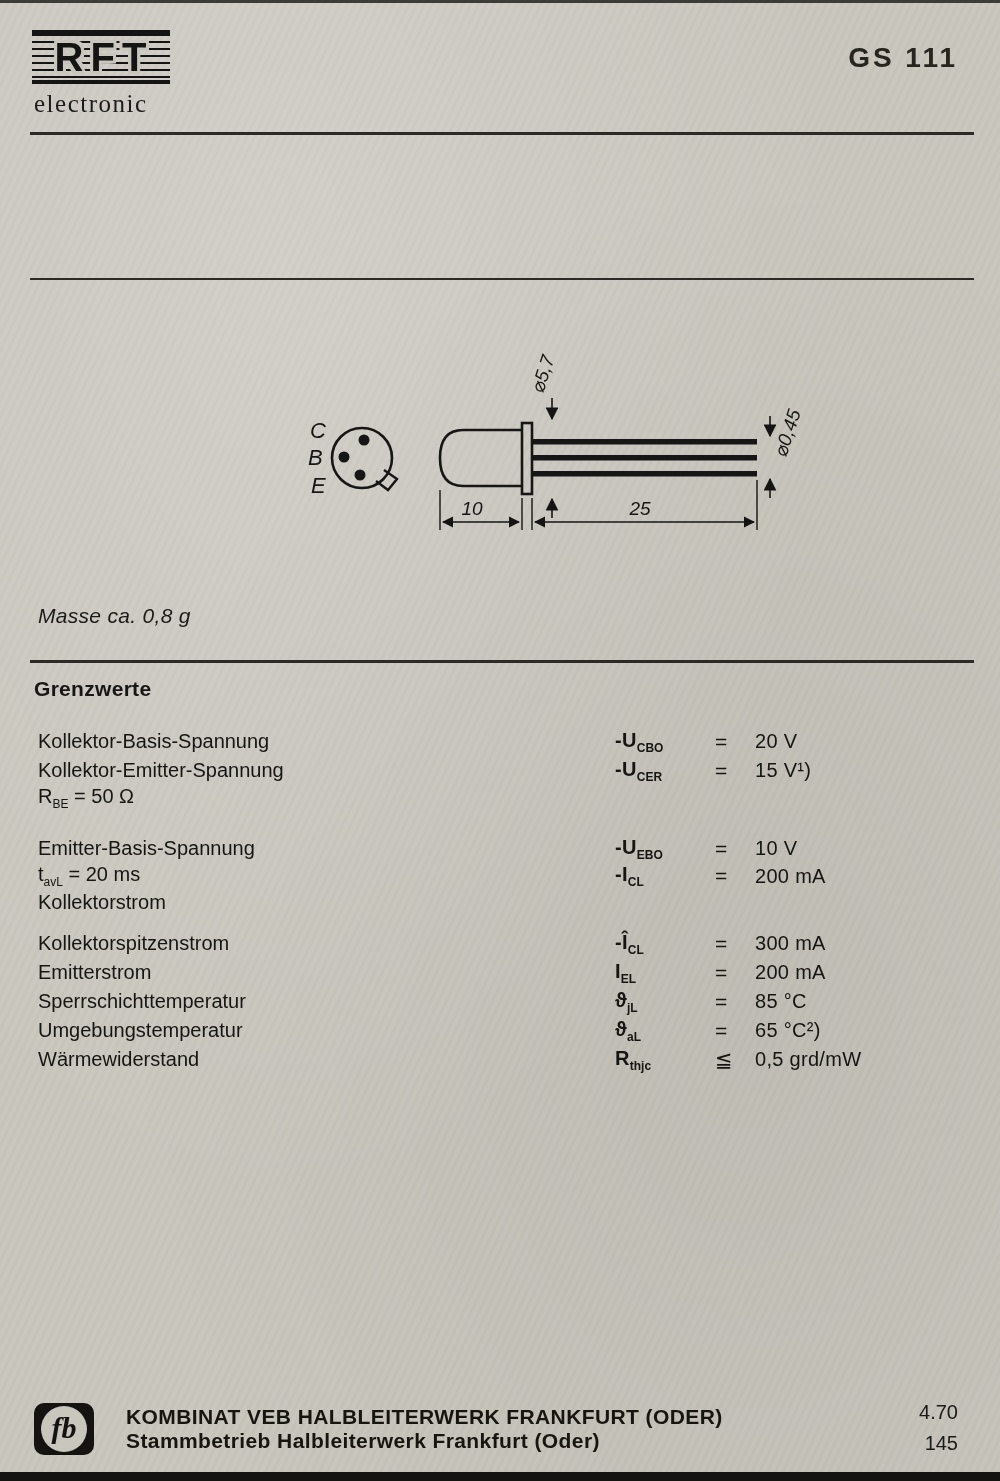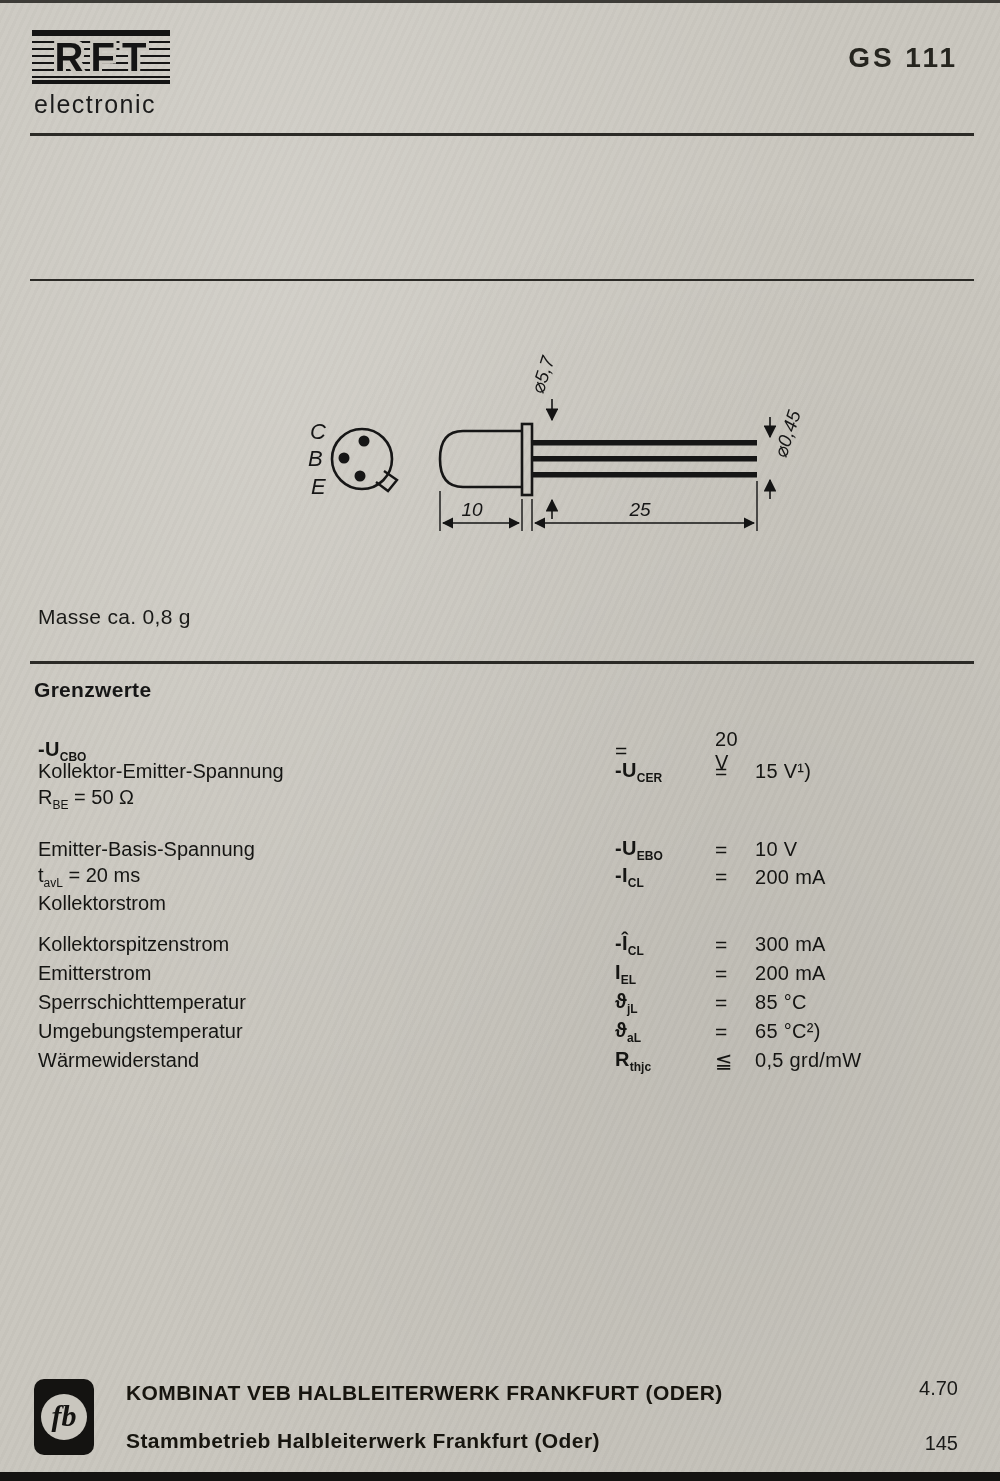--- a/index.html
+++ b/index.html
@@ -33,41 +33,41 @@
     border-bottom: 4px solid #141414;
     background: repeating-linear-gradient(to bottom, #141414 0 2px, transparent 2px 7px);
   }
   .rft-text {
     font-weight: bold; font-size: 40px; letter-spacing: 7px; line-height: 1;
     color: #141414; padding-left: 6px;
     text-shadow:
       -3px 0 0 #c9c6be, 3px 0 0 #c9c6be, 0 -3px 0 #c9c6be, 0 3px 0 #c9c6be,
       -3px -3px 0 #c9c6be, 3px 3px 0 #c9c6be, -3px 3px 0 #c9c6be, 3px -3px 0 #c9c6be;
   }
-  .brand-sub { font-size: 25px; letter-spacing: 1.5px; color:#1b1b1b; margin-top: 6px; margin-left: 2px; }
+  .brand-sub { font-size: 25px; letter-spacing: 1.5px; color:#1b1b1b; margin-top: 6px; margin-left: 2px; font-family: Liberation Serif, serif; }
   .part-number { font-size: 28px; font-weight: bold; letter-spacing: 3px; color: #26251f; margin-top: 12px; }
 
   .rule { border: none; background: #2b2a26; height: 3px; margin: 0 26px 0 30px; }
   .rule-1 { margin-top: 14px; }
   .rule-2 { height: 2px; margin-top: 143px; }
   .rule-3 { margin-top: 32px; }
 
   
   .description {
     margin: 24px 36px 0 38px;
     font-size: 21px; font-weight: bold; line-height: 1.45;
     text-align: justify; letter-spacing: 0.2px; word-spacing: 3px;
     color: #1a1a18;
   }
 
   
   .drawing-wrap { margin-top: 72px; margin-left: 300px; }
   .drawing-wrap svg { display: block; }
 
-  .mass-note { margin: 30px 0 0 38px; font-size: 21px; color: #1a1a18; letter-spacing: 0.3px; }
+  .mass-note { margin: 30px 0 0 38px; font-size: 21px; color: #1a1a18; letter-spacing: 0.3px; font-style: italic; }
 
   
   .limits-title { margin: 14px 0 0 34px; font-size: 21px; font-weight: bold; letter-spacing: 0.3px; }
   .limits { margin: 26px 0 0 38px; }
   .lrow {
     display: grid;
     grid-template-columns: 577px 100px 40px 1fr;
     align-items: center;
     height: 29px;
     font-size: 20px;
@@ -77,21 +77,21 @@
   .lrow.gap-sm { margin-top: 24px; }
   .lrow.gap-md { margin-top: 12px; }
   .lcell.sym { font-weight: bold; letter-spacing: 0.3px; }
   .lcell.rel { font-size: 21px; }
   .lcell.val { letter-spacing: 0.3px; }
   sub { font-size: 0.6em; letter-spacing: 0; }
 
   
   .footer { position:absolute; left: 34px; right: 40px; bottom: 26px; display:flex; align-items: stretch; }
   .hfo-logo {
-    width: 60px; height: 76px; flex: 0 0 60px;
+    width: 60px; height: 52px; flex: 0 0 60px;
     background:#141311; border-radius: 10px;
     display:flex; align-items:center; justify-content:center;
     margin-top: 2px;
   }
   .hfo-circle {
     width: 46px; height: 46px; border-radius: 50%;
     background: #c9c6be; display:flex; align-items:center; justify-content:center;
   }
   .hfo-glyph { font-family: "Liberation Serif", "DejaVu Serif", serif; font-style: italic; font-weight: bold; font-size: 30px; color:#141311; line-height:1; padding-bottom: 3px; }
   .footer-text { margin-left: 32px; display:flex; flex-direction:column; justify-content:space-between; padding: 4px 0 2px 0; }
@@ -178,20 +178,21 @@
 
   <div class="mass-note">Masse ca. 0,8 g</div>
 
   <div class="rule rule-3"></div>
 
   <div class="limits-title">Grenzwerte</div>
 
   <div class="limits">
 
     <div class="lrow">
+      <div class="lcell name"><span>Kollektor-Basis-Spannung</span></div>
       <div class="lcell sym"><span>-U</span><sub>CBO</sub></div>
       <div class="lcell rel">=</div>
       <div class="lcell val">20 V</div>
     </div>
 
     <div class="lrow">
       <div class="lcell name"><span>Kollektor-Emitter-Spannung</span></div>
       <div class="lcell sym"><span>-U</span><sub>CER</sub></div>
       <div class="lcell rel">=</div>
       <div class="lcell val">15 V¹)</div>

